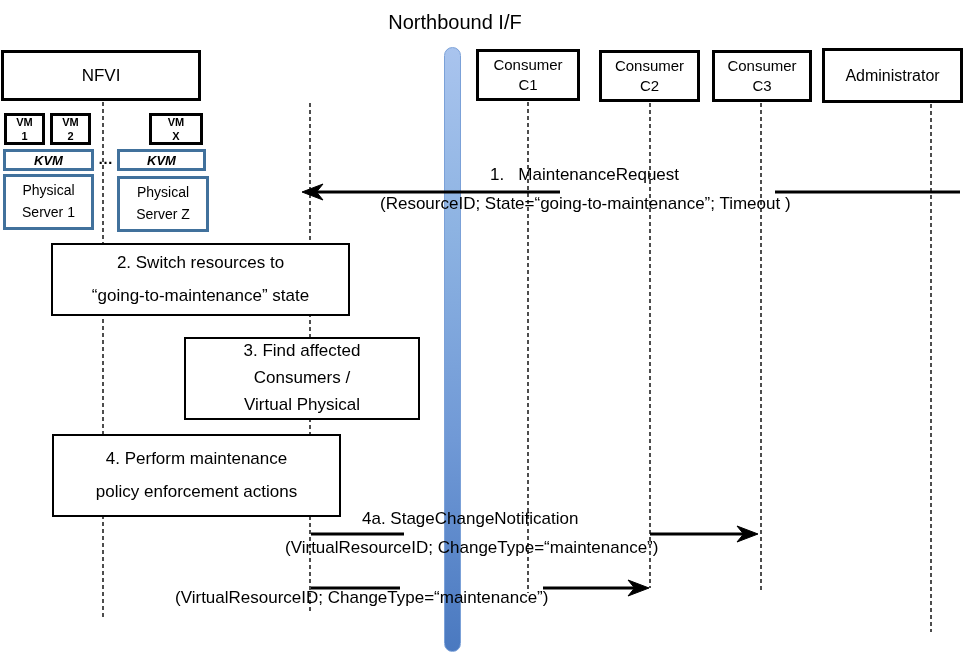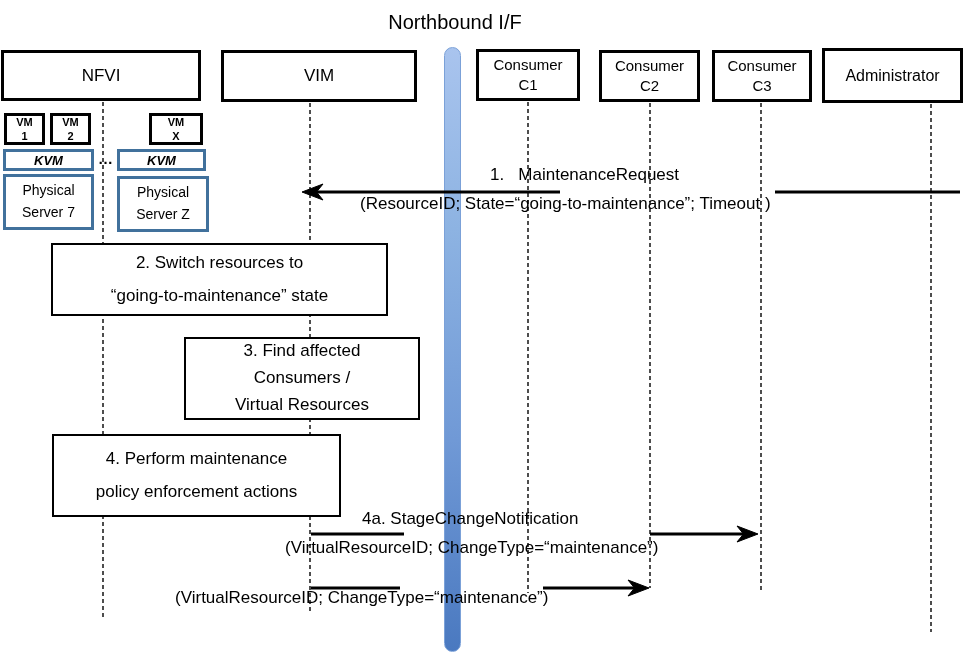--- a/index.html
+++ b/index.html
@@ -58,23 +58,20 @@
   <div class="lifeline" style="left:649px;top:103px;height:485px;"></div>
   <div class="lifeline" style="left:760px;top:103px;height:489px;"></div>
   <div class="lifeline" style="left:930px;top:104px;height:528px;"></div>
 
   <div class="title">Northbound I/F</div>
   <div class="bar"></div>
 
   <div class="box actor" style="left:1px;top:50px;width:200px;height:51px;font-size:17px;">
     <span>NFVI</span>
   </div>
-  <div class="box actor" style="left:221px;top:50px;width:196px;height:52px;font-size:17px;">
-    <span>VIM</span>
-  </div>
   <div class="box actor" style="left:476px;top:49px;width:104px;height:52px;font-size:15px;line-height:1.35;">
     <span>Consumer</span>
     <span>C1</span>
   </div>
   <div class="box actor" style="left:599px;top:50px;width:101px;height:52px;font-size:15px;line-height:1.35;">
     <span>Consumer</span>
     <span>C2</span>
   </div>
   <div class="box actor" style="left:712px;top:50px;width:100px;height:52px;font-size:15px;line-height:1.35;">
     <span>Consumer</span>
@@ -100,43 +97,43 @@
   <div class="box blue kvm" style="left:3px;top:149px;width:91px;height:22px;">
     <span>KVM</span>
   </div>
   <div class="dots">…</div>
   <div class="box blue kvm" style="left:117px;top:149px;width:89px;height:22px;">
     <span>KVM</span>
   </div>
 
   <div class="box blue phys" style="left:3px;top:174px;width:91px;height:56px;">
     <span>Physical</span>
-    <span>Server 7</span>
+    <span>Server 1</span>
   </div>
   <div class="box blue phys" style="left:117px;top:176px;width:92px;height:56px;">
     <span>Physical</span>
     <span>Server Z</span>
   </div>
 
-  <div class="box step" style="left:51px;top:243px;width:337px;height:73px;line-height:1.9;">
+  <div class="box step" style="left:51px;top:243px;width:299px;height:73px;line-height:1.9;">
     <span>2. Switch resources to</span>
     <span>“going-to-maintenance” state</span>
   </div>
   <div class="box step" style="left:184px;top:337px;width:236px;height:83px;line-height:1.58;">
     <span>3. Find affected</span>
     <span>Consumers /</span>
-    <span>Virtual Resources</span>
+    <span>Virtual Physical</span>
   </div>
   <div class="box step" style="left:52px;top:434px;width:289px;height:83px;line-height:1.9;">
     <span>4. Perform maintenance</span>
     <span>policy enforcement actions</span>
   </div>
 
   <div class="msg" style="left:490px;top:165px;width:340px;">1.   MaintenanceRequest</div>
-  <div class="msg" style="left:360px;top:194px;width:580px;">(ResourceID; State=“going-to-maintenance”; Timeout )</div>
+  <div class="msg" style="left:380px;top:194px;width:580px;">(ResourceID; State=“going-to-maintenance”; Timeout )</div>
 
   <div class="msg" style="left:362px;top:509px;width:300px;">4a. StageChangeNotification</div>
   <div class="msg" style="left:285px;top:538px;width:475px;">(VirtualResourceID; ChangeType=“maintenance”)</div>
 
   <div class="msg" style="left:175px;top:588px;width:487px;">(VirtualResourceID; ChangeType=“maintenance”)</div>
 
   <svg class="arrows" width="965" height="658" viewBox="0 0 965 658">
     <g stroke="#000" stroke-width="3" fill="#000">
       <line x1="314" y1="192" x2="560" y2="192"></line>
       <line x1="775" y1="192" x2="960" y2="192"></line>

